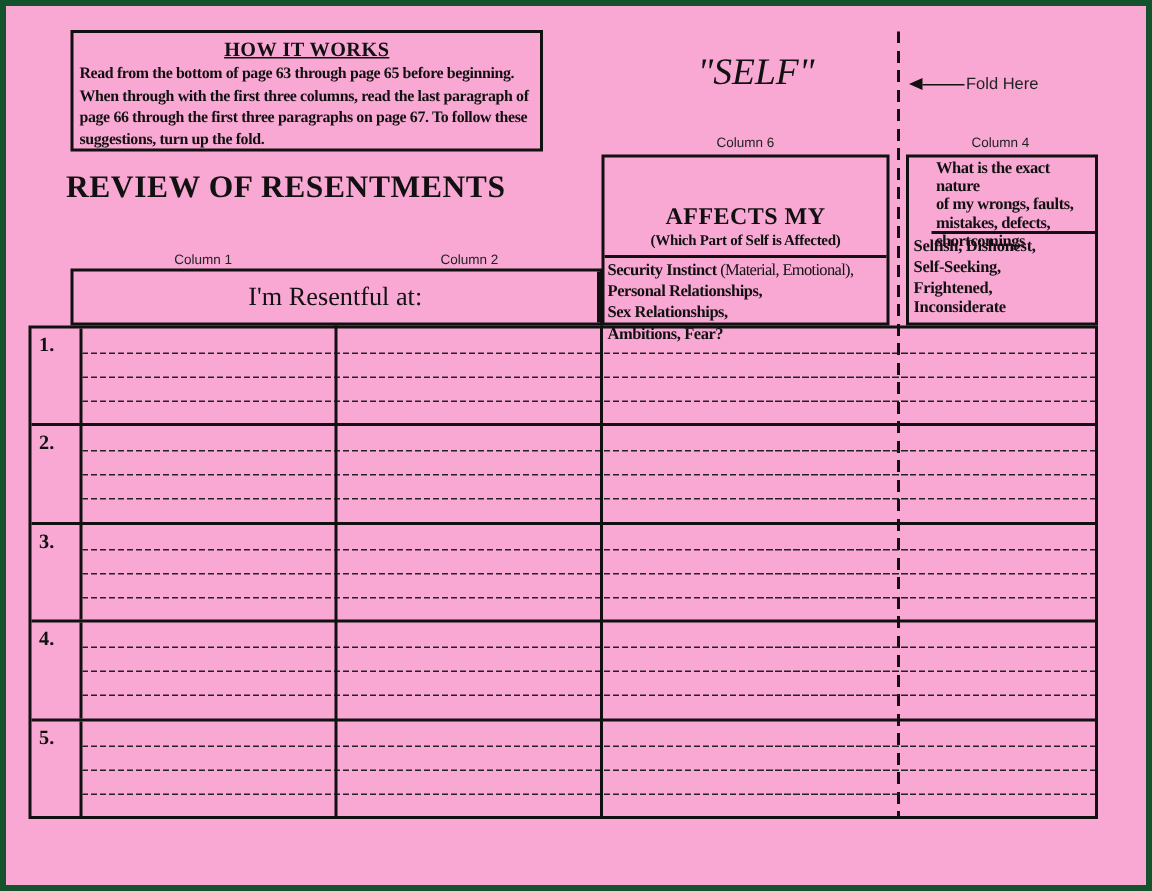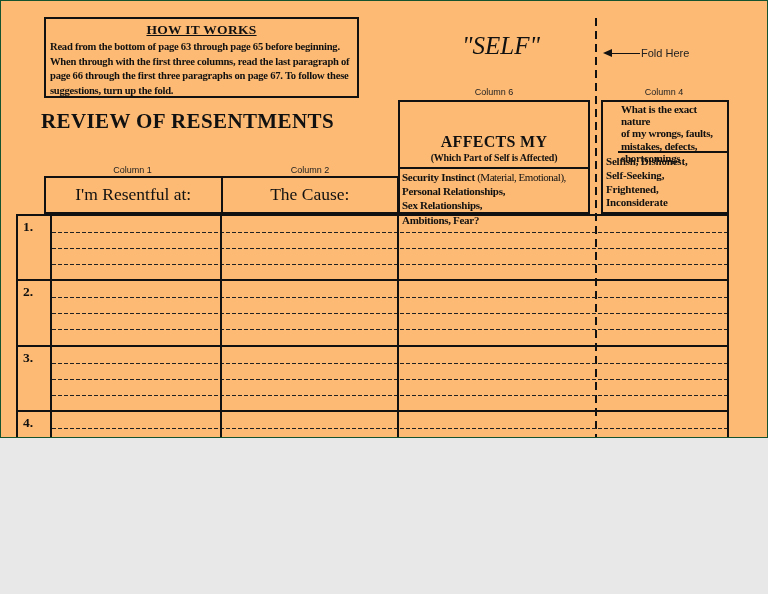--- a/index.html
+++ b/index.html
@@ -1,19 +1,19 @@
 <!DOCTYPE html>
 <html><head>
 <meta charset="utf-8">
 <style>
   html,body{margin:0;padding:0;background:#e8e8e8;}
   .page{
-    position:relative;width:768px;height:438px;background:#fdba74;
+    position:relative;width:768px;height:594px;background:#f9a8d4;
     font-family:"Liberation Serif","DejaVu Serif",serif;color:#111;
-    overflow:hidden;border:1px solid #14532d;box-sizing:border-box;
+    overflow:hidden;border:4px solid #14532d;box-sizing:border-box;
   }
   .abs{position:absolute;box-sizing:border-box;}
 
   
   .hiw{left:43px;top:16px;width:315px;height:81px;border:2px solid #111;}
   .hiw-title{font-size:13.5px;font-weight:bold;text-decoration:underline;text-align:center;margin-top:3px;letter-spacing:.3px;}
   .hiw-body{font-size:10.6px;font-weight:bold;line-height:14.6px;padding:2px 3px 0 4px;white-space:pre-line;letter-spacing:-0.25px;}
 
   
   .review-title{left:29px;top:108px;width:315px;text-align:center;font-size:21px;font-weight:bold;letter-spacing:.4px;}
@@ -92,21 +92,20 @@
     <span class="fold-here-text">Fold Here</span>
   </div>
 
   <div class="abs col-label cl1">Column 1</div>
   <div class="abs col-label cl2">Column 2</div>
   <div class="abs col-label cl3">Column 6</div>
   <div class="abs col-label cl4">Column 4</div>
 
   <div class="abs hdr12">
     <div class="cell">I'm Resentful at:</div>
-    <div class="cell">The Cause:</div>
   </div>
 
   <div class="abs affects">
     <div class="affects-head">
       <div class="affects-title">AFFECTS MY</div>
       <div class="affects-sub">(Which Part of Self is Affected)</div>
     </div>
     <div class="affects-list">
       <div><b>Security Instinct</b><span> (Material, Emotional),</span></div>
       <div><b>Personal Relationships,</b><span></span></div>

